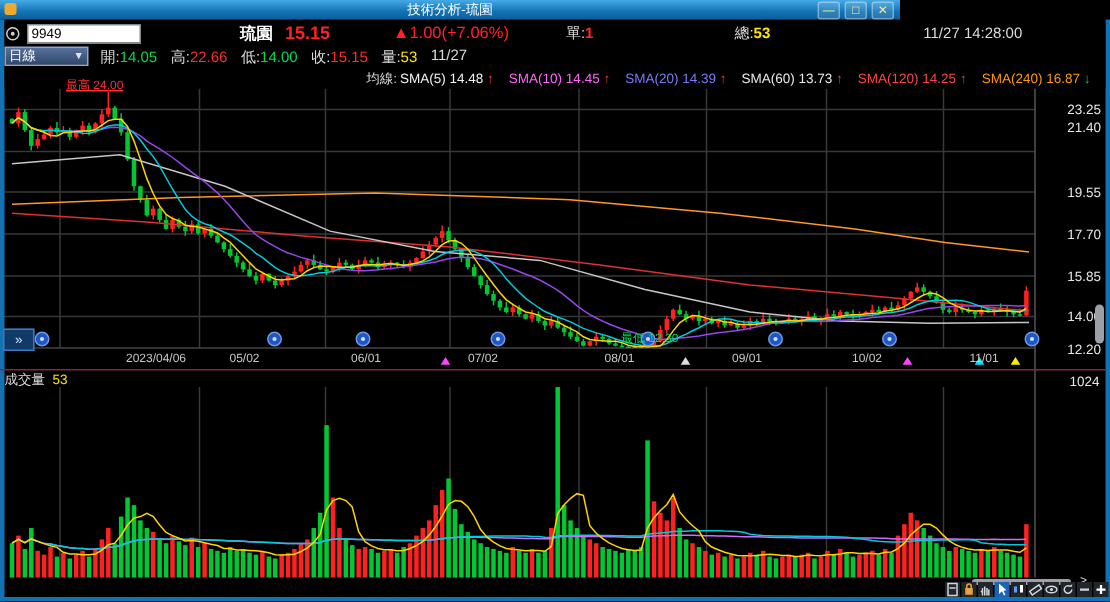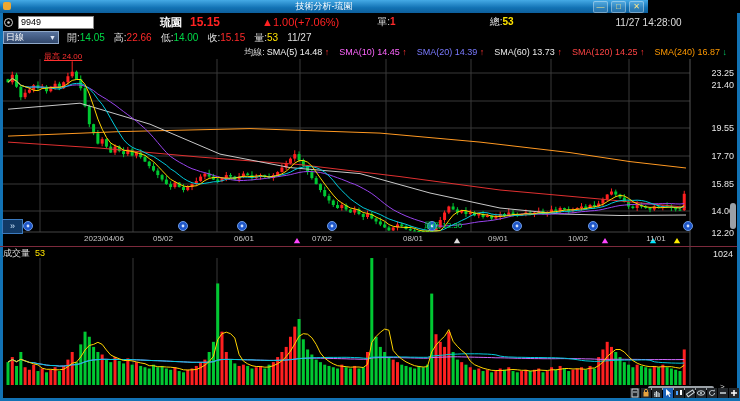--- a/index.html
+++ b/index.html
@@ -1,20 +1,20 @@
 <!DOCTYPE html>
 <html><head>
 <meta charset="utf-8">
 <style>
   html,body{margin:0;padding:0;background:#000;}
   body{width:740px;height:401px;position:relative;overflow:hidden;
        font-family:"Liberation Sans","DejaVu Sans",sans-serif;color:#ddd;}
   .abs{position:absolute;}
   
-  #titlebar{left:0;top:0;width:648px;height:13px;
+  #titlebar{left:0;top:0;width:600px;height:13px;
     background:linear-gradient(#45aae6,#1272b4 60%,#0d5f9c);display:flex;align-items:center;}
   #title-text{width:100%;text-align:center;font-size:9px;color:#fff;line-height:13px;}
   #app-icon{position:absolute;left:3px;top:2px;width:8px;height:8px;background:#f0a830;border-radius:2px;}
   .win-btns{position:absolute;right:4px;top:1px;display:flex;gap:3px;}
   .win-btn{width:13px;height:10px;font-size:8px;line-height:10px;text-align:center;
     color:#ffe98a;background:rgba(255,255,255,.12);border:1px solid rgba(255,255,255,.35);border-radius:2px;}
   .frame{background:#1272b4;}
   
   .hrow{left:3px;width:734px;background:#000;display:flex;align-items:center;font-size:10px;}
   #row1{top:14px;height:16px;}
@@ -31,21 +31,21 @@
     width:50px;height:11px;font-size:9px;display:flex;align-items:center;justify-content:space-between;
     padding:0 2px;margin-right:8px;}
   #period-arrow{font-size:7px;color:#dce6f5;}
   .kv{margin-right:9px;}
   .leg-item{margin-right:10px;white-space:nowrap;}
   .up-ar{color:#ff3333;} .dn-ar{color:#00cc66;}
   
   .axis-lab{position:absolute;right:6px;font-size:9px;color:#e6e6e6;}
   .date-lab{position:absolute;top:234px;font-size:8px;color:#c8c8c8;transform:translateX(-50%);padding-left:32px;}
   #hi-lab{left:44px;top:51px;font-size:8px;color:#ff3030;text-decoration:underline;}
-  #lo-lab{left:424px;top:220px;font-size:8px;color:#00e050;}
+  #lo-lab{left:414px;top:220px;font-size:8px;color:#00e050;}
   #vol-max-lab{right:7px;top:249px;font-size:9px;color:#e6e6e6;position:absolute;}
   #expand-btn{left:2px;top:219px;width:19px;height:13px;background:#123a66;border:1px solid #3a7abf;
     color:#cfe8ff;font-size:9px;line-height:12px;text-align:center;}
   #vscroll-thumb{right:4px;top:203px;width:6px;height:26px;background:#9aa0a6;border-radius:3px;}
   #vol-row{left:3px;top:247px;width:700px;height:12px;display:flex;align-items:center;font-size:9px;background:transparent;}
   
   #hscroll{left:600px;top:386px;width:125px;height:5px;}
   #hscroll-thumb{position:absolute;left:48px;top:0;width:66px;height:4px;background:#9aa0a6;border-radius:2px;}
   #hscroll-arrow{position:absolute;left:120px;top:-4px;color:#ddd;font-size:8px;}
   #toolbar{left:630px;top:388px;height:11px;display:flex;gap:1px;}

